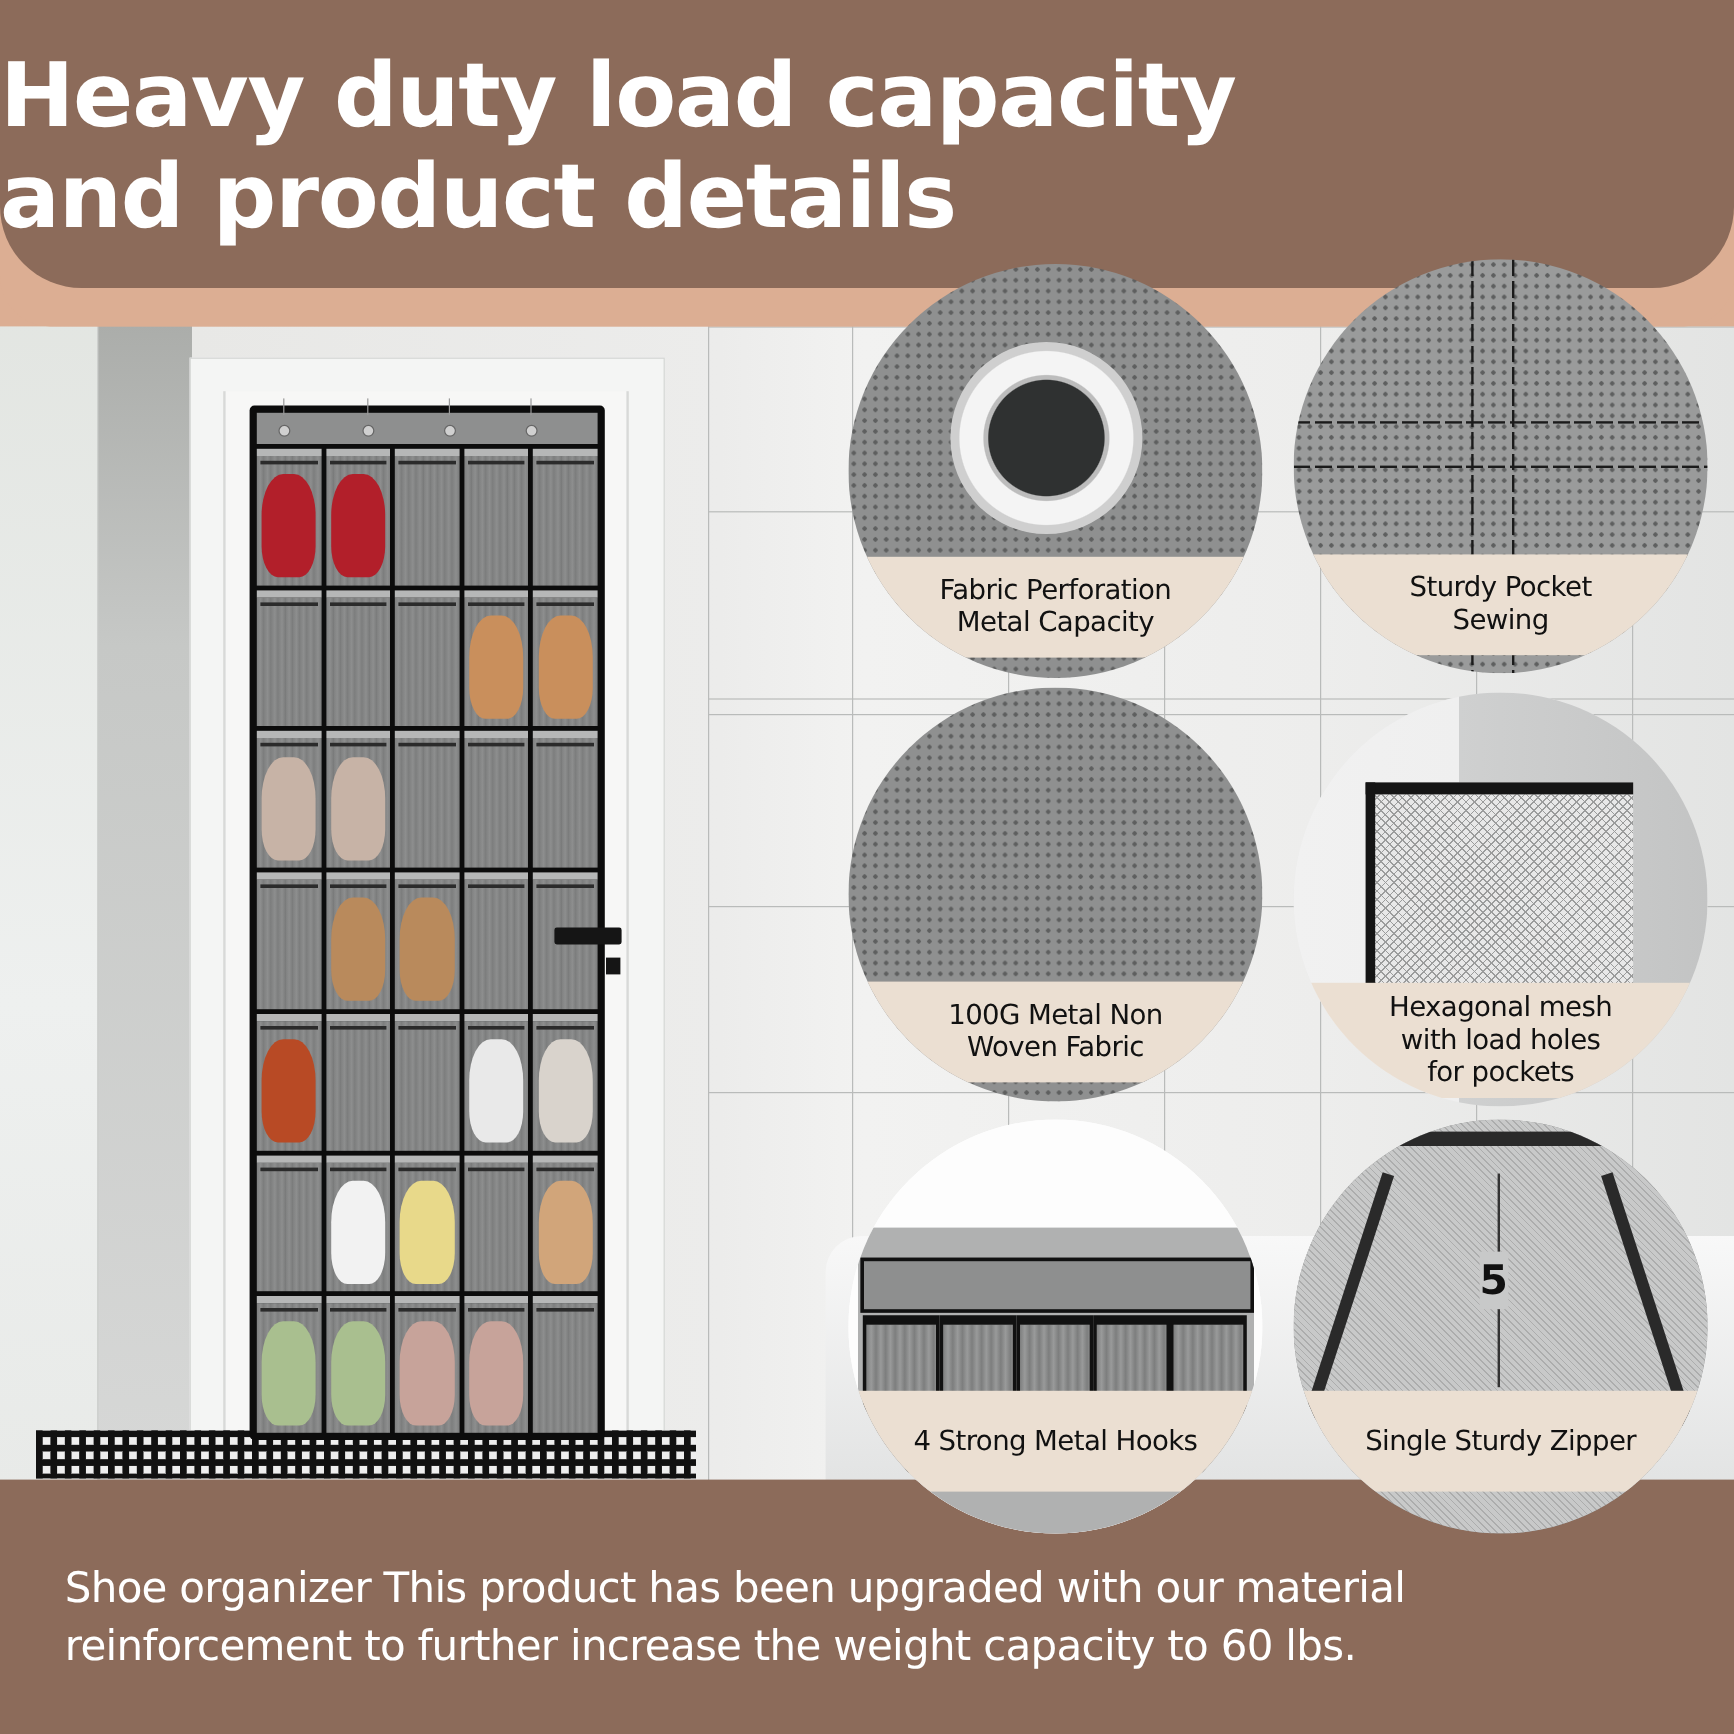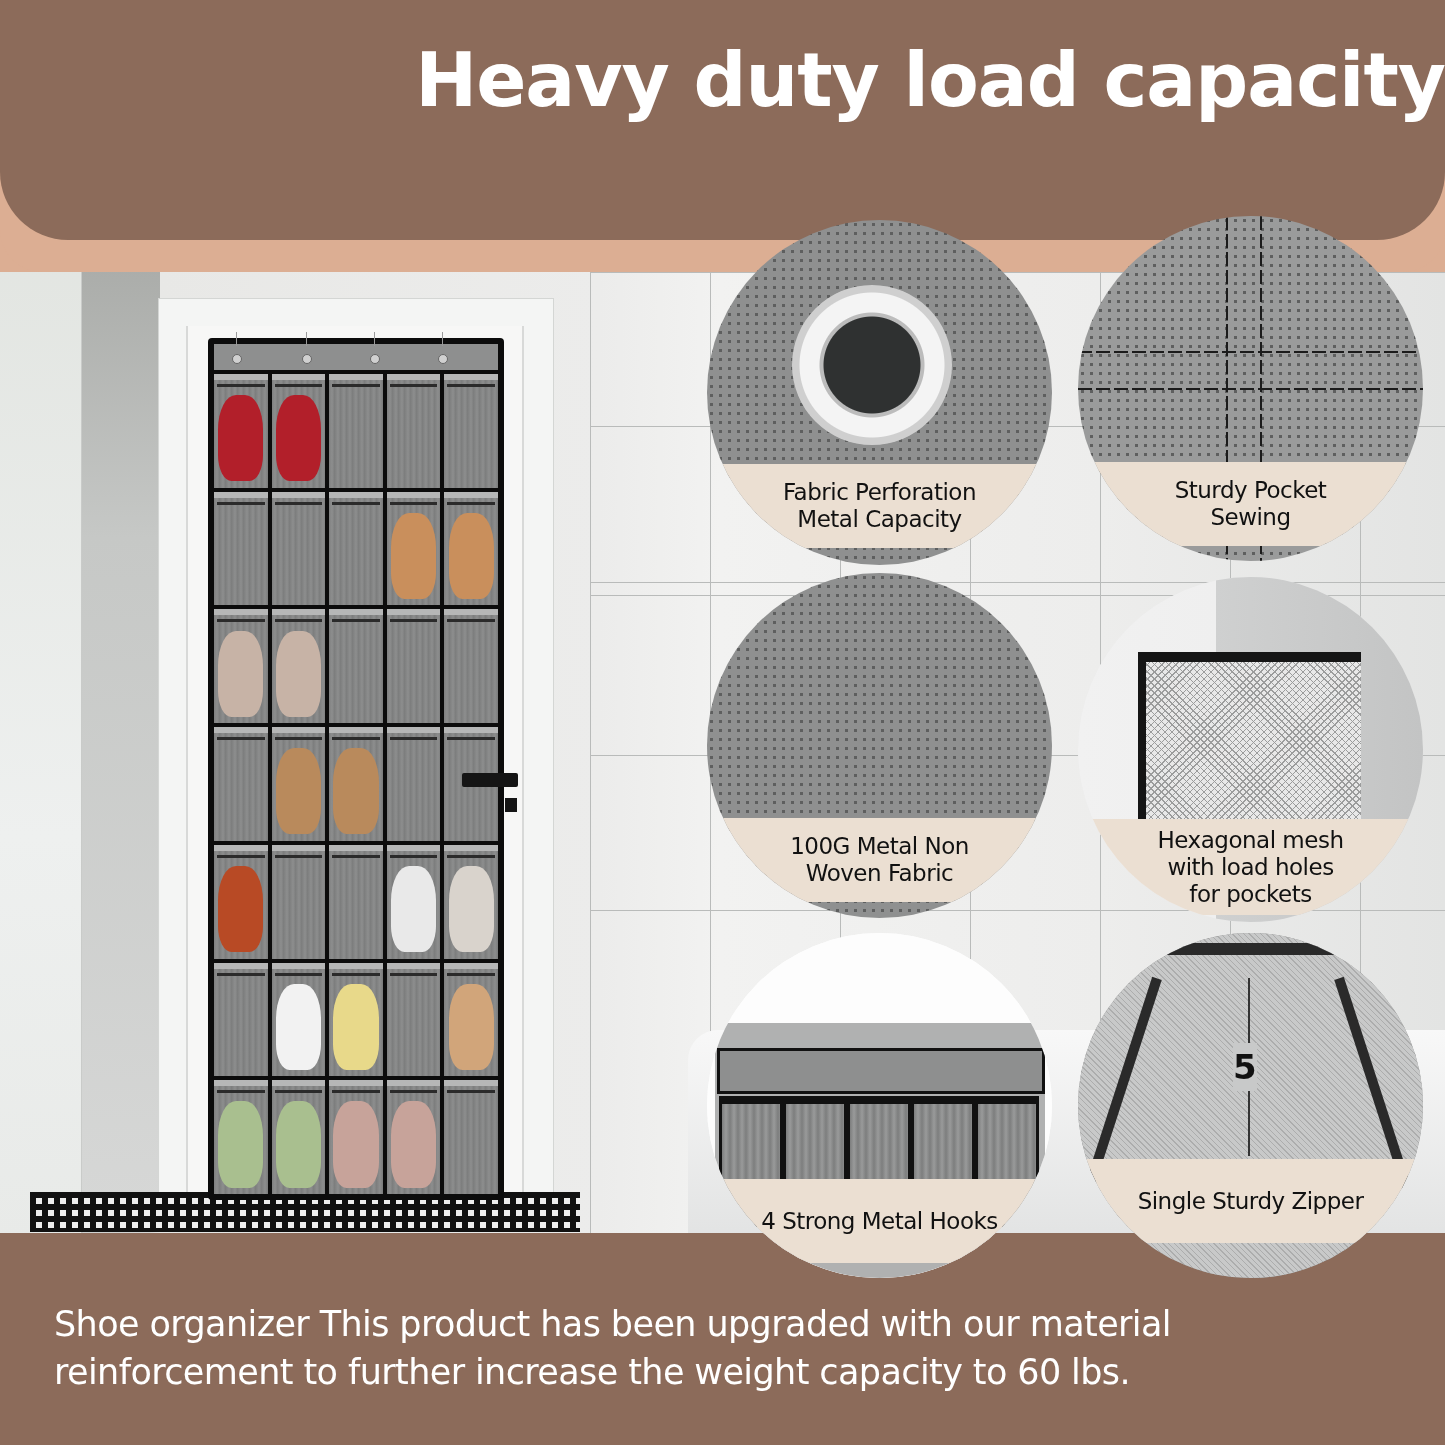--- a/index.html
+++ b/index.html
@@ -21,21 +21,21 @@
   .pocket{background:repeating-linear-gradient(90deg,#7f8080 0,#8d8e8e 3px,#7a7b7b 6px);position:relative;border-top:6px solid #b6b7b7;}
   .pocket:before{content:"";position:absolute;left:3px;right:3px;top:4px;height:3px;background:#2b2b2b;}
   .item{position:absolute;left:8%;right:8%;top:14%;bottom:6%;border-radius:40% 40% 30% 30%;}
   .handle{position:absolute;left:462px;top:543px;width:56px;height:14px;background:#151515;border-radius:2px;}
   .lock{position:absolute;left:505px;top:568px;width:12px;height:14px;background:#151515;}
   .floor{position:absolute;left:30px;top:962px;width:550px;height:40px;background-image:linear-gradient(90deg,#111 50%,#eee 50%),linear-gradient(#111 50%,#eee 50%);background-size:12px 12px;background-blend-mode:darken;}
   .tub{position:absolute;left:688px;top:800px;width:757px;height:210px;background:linear-gradient(180deg,#f8f8f8,#e2e3e3);border-radius:30px 0 0 0;}
   .header{position:absolute;left:0;top:0;width:1445px;height:272px;background:#dcae93;border-radius:0 0 0 0;}
   .header-inner{position:absolute;left:0;top:0;width:1445px;height:240px;background:#8c6b5a;border-radius:0 0 68px 68px;}
   .header-bottomcorners{position:absolute;left:0;top:230px;width:1445px;height:42px;background:#dcae93;border-radius:0 0 58px 58px;}
-  .title{position:absolute;left:0;top:38px;width:1445px;text-align:right;color:#ffffff;font-weight:bold;font-size:74px;line-height:84px;letter-spacing:-1px;font-family:"DejaVu Sans",sans-serif;}
+  .title{position:absolute;left:0;top:38px;width:1445px;text-align:left;color:#ffffff;font-weight:bold;font-size:74px;line-height:84px;letter-spacing:-1px;font-family:"DejaVu Sans",sans-serif;}
   .footer{position:absolute;left:0;top:1233px;width:1445px;height:212px;background:#8c6b5a;}
   .footer-text{position:absolute;left:54px;top:1300px;width:1340px;color:#ffffff;font-size:35px;line-height:48px;font-family:"DejaVu Sans",sans-serif;letter-spacing:-0.6px;}
   .circle{position:absolute;width:345px;height:345px;border-radius:50%;overflow:hidden;background:#8a8b8b;background-image:radial-gradient(circle,#5e5f5f 1.6px,transparent 2px);background-size:9px 9px;background-color:#8f9090;}
   .circle .band{position:absolute;left:0;width:100%;height:84px;background:#ebdfd2;display:flex;align-items:center;justify-content:center;text-align:center;}
   .circle .band span{color:#111;font-size:23px;line-height:27px;font-family:"DejaVu Sans",sans-serif;letter-spacing:-0.5px;}
   .grommet{position:absolute;left:85px;top:65px;width:160px;height:160px;border-radius:50%;background:radial-gradient(circle,#2f3131 0 48px,#bcbcbc 49px 52px,#f4f4f4 53px 72px,#cfcfcf 73px 80px,transparent 81px);}
   .stitch-h{position:absolute;left:0;width:100%;height:2px;background:repeating-linear-gradient(90deg,#1b1b1b 0 14px,transparent 14px 18px);}
   .stitch-v{position:absolute;top:0;height:100%;width:2px;background:repeating-linear-gradient(180deg,#1b1b1b 0 14px,transparent 14px 18px);}
   .mesh-bg{position:absolute;left:0;top:0;width:100%;height:100%;background:linear-gradient(90deg,#f1f1f1 0,#efefef 40%,#cfd0d0 40%,#c3c4c4 100%);}
   .mesh-pocket{position:absolute;left:60px;top:75px;width:215px;height:200px;background-image:repeating-linear-gradient(45deg,#9b9c9c 0 1px,transparent 1px 5px),repeating-linear-gradient(-45deg,#9b9c9c 0 1px,transparent 1px 5px);background-color:#e8e8e8;border-top:10px solid #151515;border-left:8px solid #151515;}
@@ -163,20 +163,21 @@
   </div>
   <div class="handle"></div>
   <div class="lock"></div>
 </div>
 
 <div class="header"></div>
 <div class="header-bottomcorners"></div>
 <div class="header-inner"></div>
 <div class="title">
   <div>Heavy duty load capacity</div>
+  <div>and product details</div>
 </div>
 
 <div class="footer"></div>
 
 <div class="circle" style="left:707px;top:220px;">
   <div class="grommet"></div>
   <div class="band" style="top:244px;">
       <span><span>Fabric Perforation</span><br><span>Metal Capacity</span></span>
     </div>
 </div>
@@ -207,21 +208,21 @@
 
 <div class="circle" style="left:707px;top:933px;background:#fdfdfd;">
   <div class="hooks-bg"></div>
   <div class="hooks-panel"></div>
   <div class="hooks-bar"></div>
   <div class="hooks-pk" style="left:12px"></div>
   <div class="hooks-pk" style="left:76px"></div>
   <div class="hooks-pk" style="left:140px"></div>
   <div class="hooks-pk" style="left:204px"></div>
   <div class="hooks-pk" style="left:268px"></div>
-  <div class="band" style="top:226px;margin-top:20px;">
+  <div class="band" style="top:226px;">
       <span>4 Strong Metal Hooks</span>
     </div>
 </div>
 
 <div class="circle" style="left:1078px;top:933px;">
   <div class="zip-bg"></div>
   <div class="zip-strap" style="left:40px;top:40px;transform:rotate(18deg);"></div>
   <div class="zip-strap" style="left:290px;top:40px;transform:rotate(-18deg);"></div>
   <div class="zip-strap" style="left:75px;top:10px;width:190px;height:12px;"></div>
   <div class="measure"></div>

